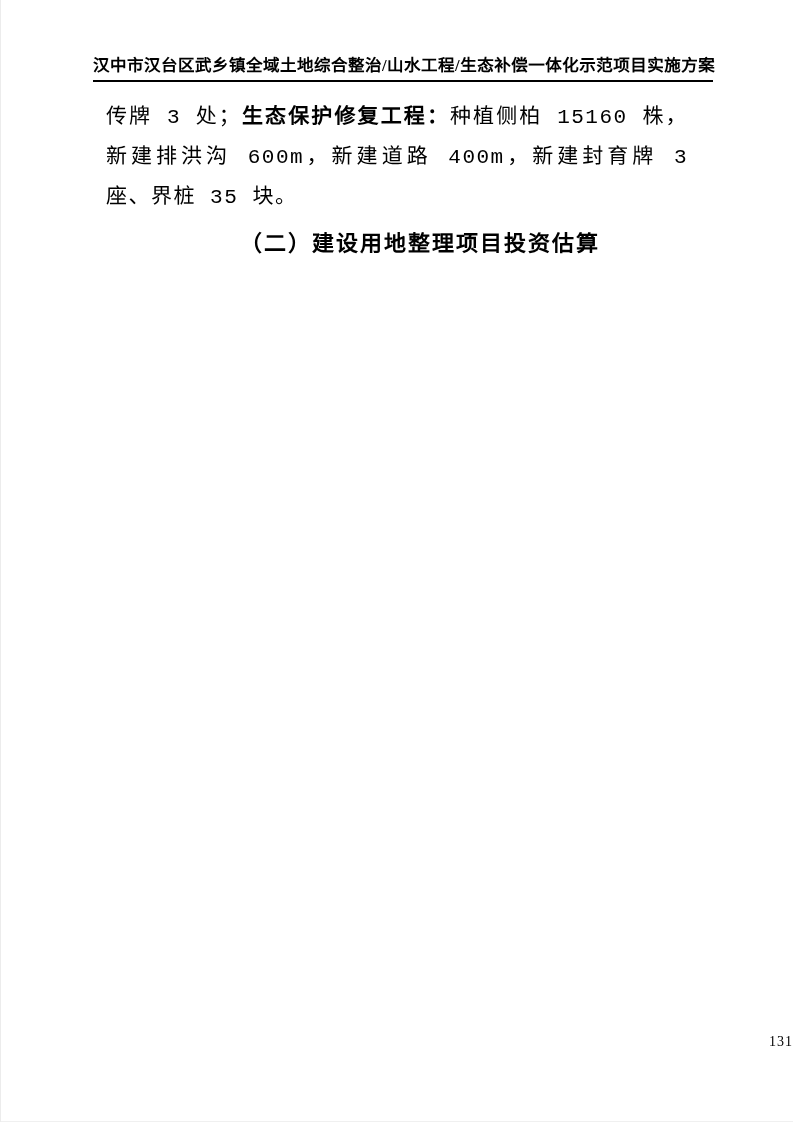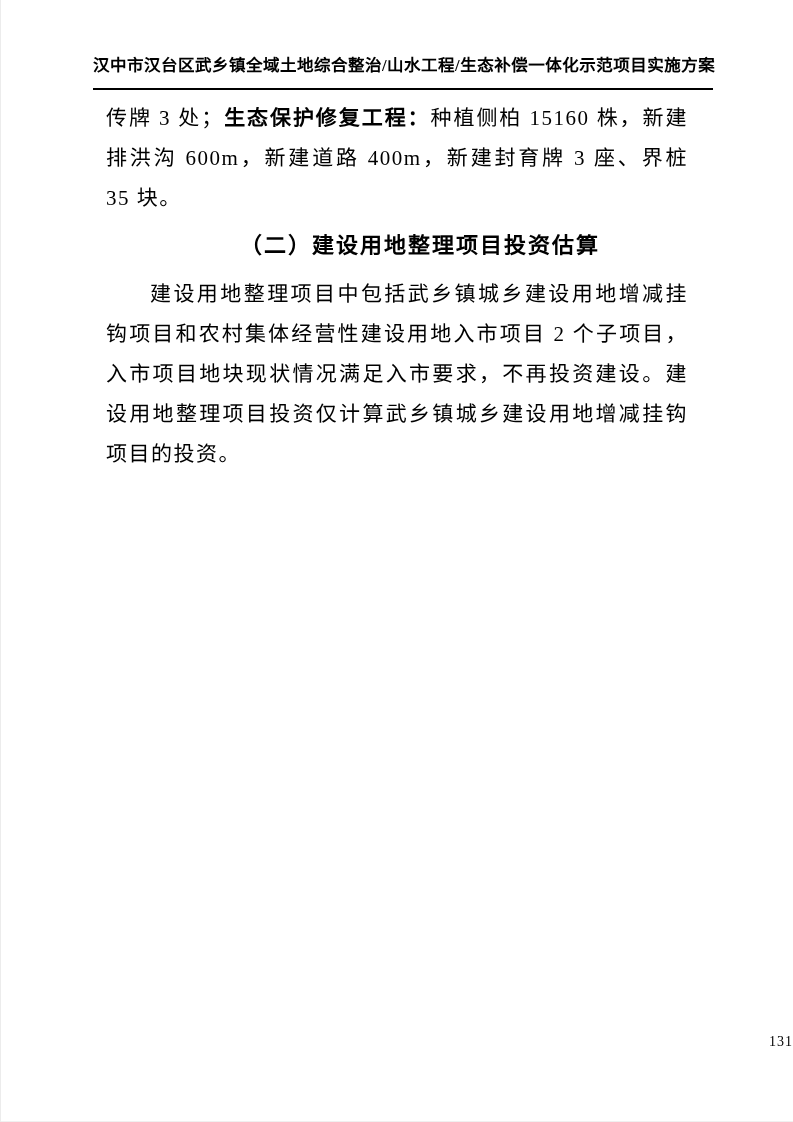--- a/index.html
+++ b/index.html
@@ -21,32 +21,33 @@
     position: absolute;
     top: 56px;
     left: 93px;
     width: 620px;
     text-align: center;
     font-weight: 700;
     font-size: 16.5px;
     line-height: 20px;
     letter-spacing: 0.5px;
     border-bottom: 2px solid #000000;
-    padding-bottom: 12px;
+    padding-bottom: 4px;
     white-space: nowrap;
   }
   .content {
     position: absolute;
     top: 98px;
     left: 106px;
     width: 582px;
     font-size: 21px;
     line-height: 40px;
     letter-spacing: 1.5px;
     text-align: justify;
+    font-family: Liberation Mono, monospace;
   }
   .content p {
     margin: 0 0 6px 0;
     text-indent: 44px;
   }
   .content p.no-indent {
     text-indent: 0;
   }
   .content .bold-run {
     font-weight: 700;
@@ -78,21 +79,20 @@
 
   <div class="doc-header">汉中市汉台区武乡镇全域土地综合整治/山水工程/生态补偿一体化示范项目实施方案</div>
 
   <div class="content">
 
     <p class="no-indent"><span>传牌 3 处；</span><span class="bold-run">生态保护修复工程：</span><span>种植侧柏 15160 株，新建排洪沟 600m，新建道路 400m，新建封育牌 3 座、界桩 35 块。</span></p>
 
 
     <h2>（二）建设用地整理项目投资估算</h2>
 
-    <p>建设用地整理项目中包括武乡镇城乡建设用地增减挂钩项目和农村集体经营性建设用地入市项目 2 个子项目，入市项目地块现状情况满足入市要求，不再投资建设。建设用地整理项目投资仅计算武乡镇城乡建设用地增减挂钩项目的投资。</p>
 
 
 
   </div>
 
   <div class="page-number">131</div>
 
 </div>
 
 </body></html>

